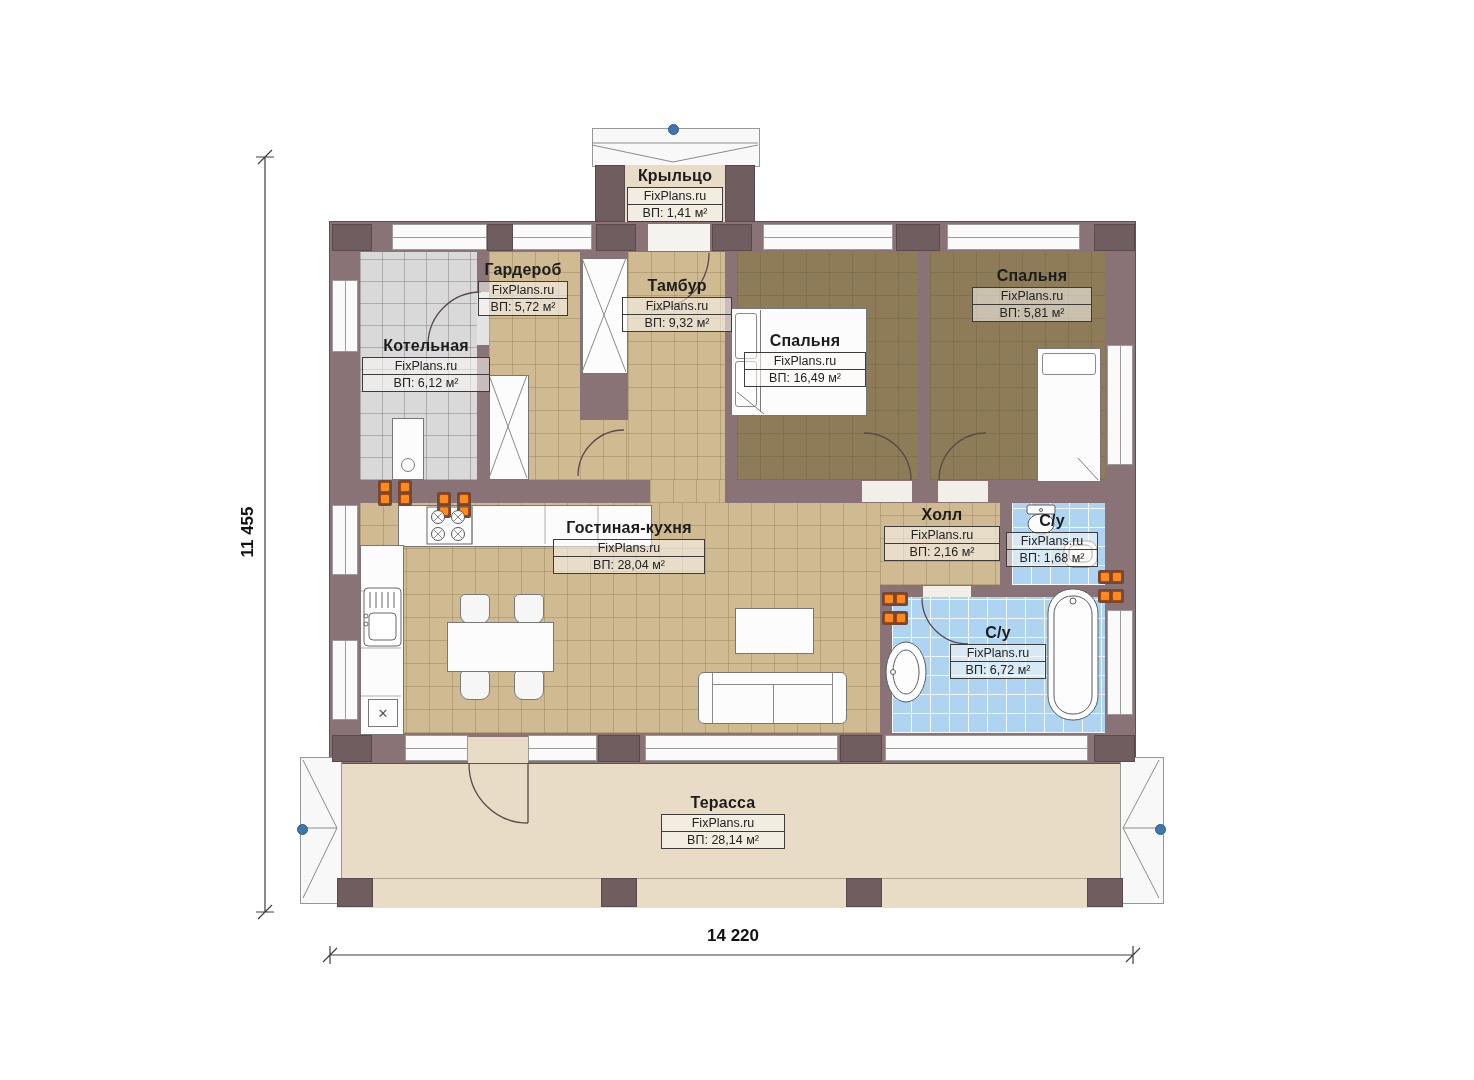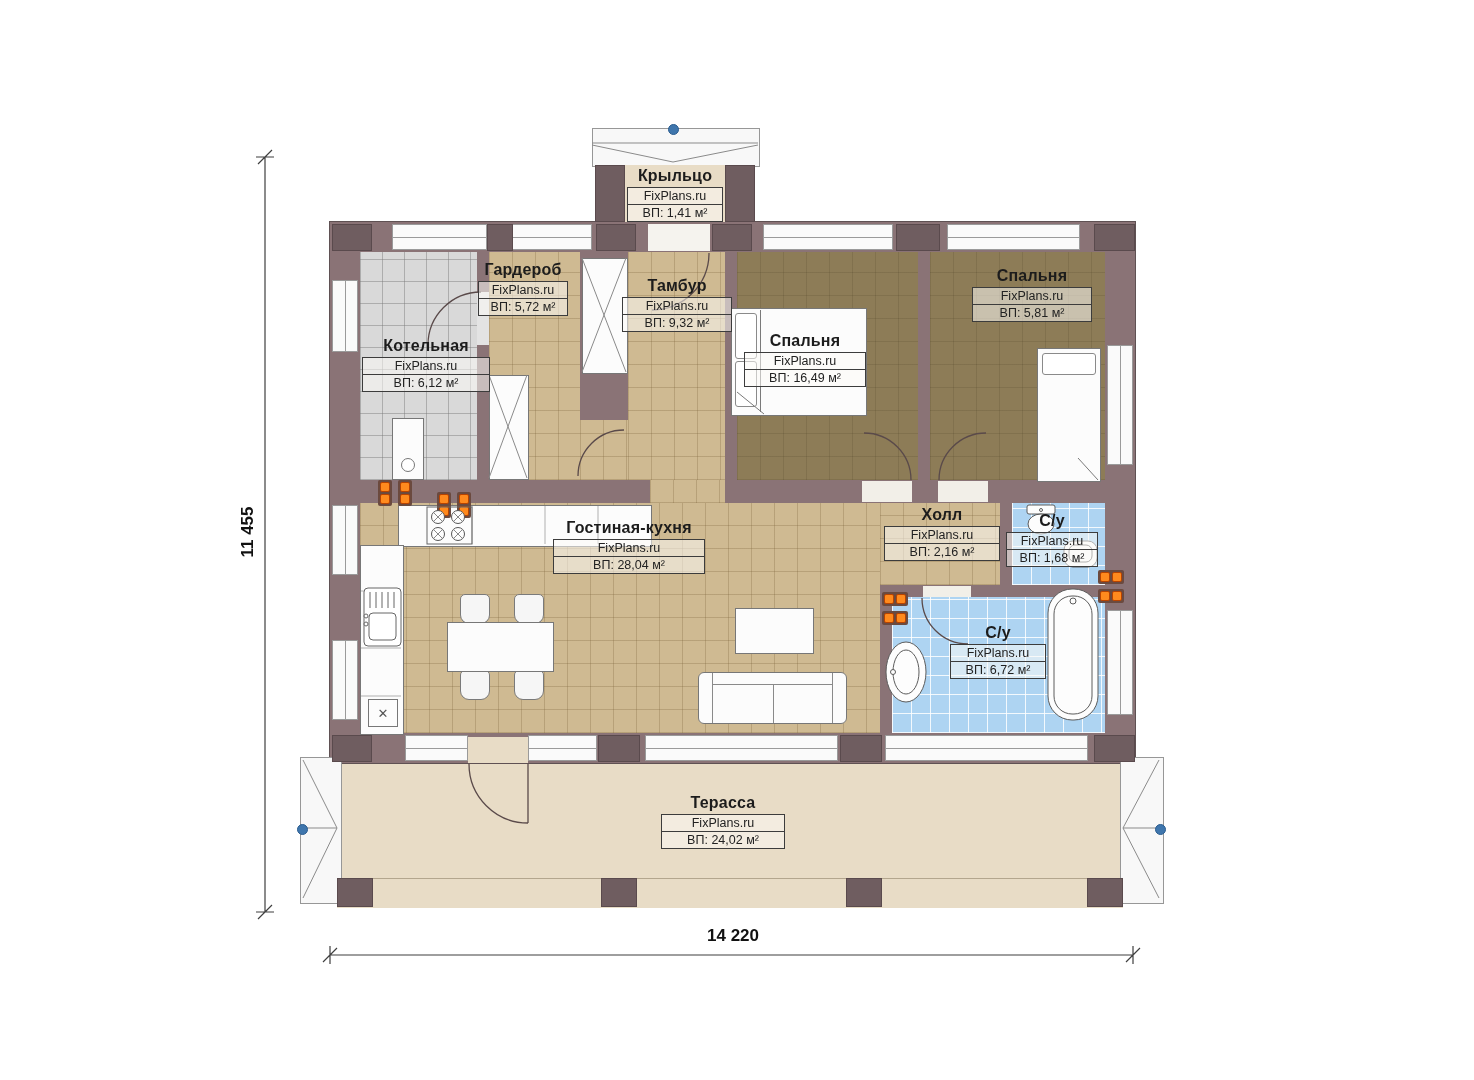--- a/index.html
+++ b/index.html
@@ -343,17 +343,17 @@
     <div class="nm">С/у</div>
     <div class="bx">
         <div class="r1">FixPlans.ru</div>
     <div class="r2">ВП: 6,72 м²</div>
       </div>
   </div>
   <div class="room-label" style="left:661px;top:794px;width:124px">
     <div class="nm">Терасса</div>
     <div class="bx">
         <div class="r1">FixPlans.ru</div>
-    <div class="r2">ВП: 24,02 м²</div>
+    <div class="r2">ВП: 28,14 м²</div>
       </div>
   </div>
 
 </div>
 
 </body></html>

